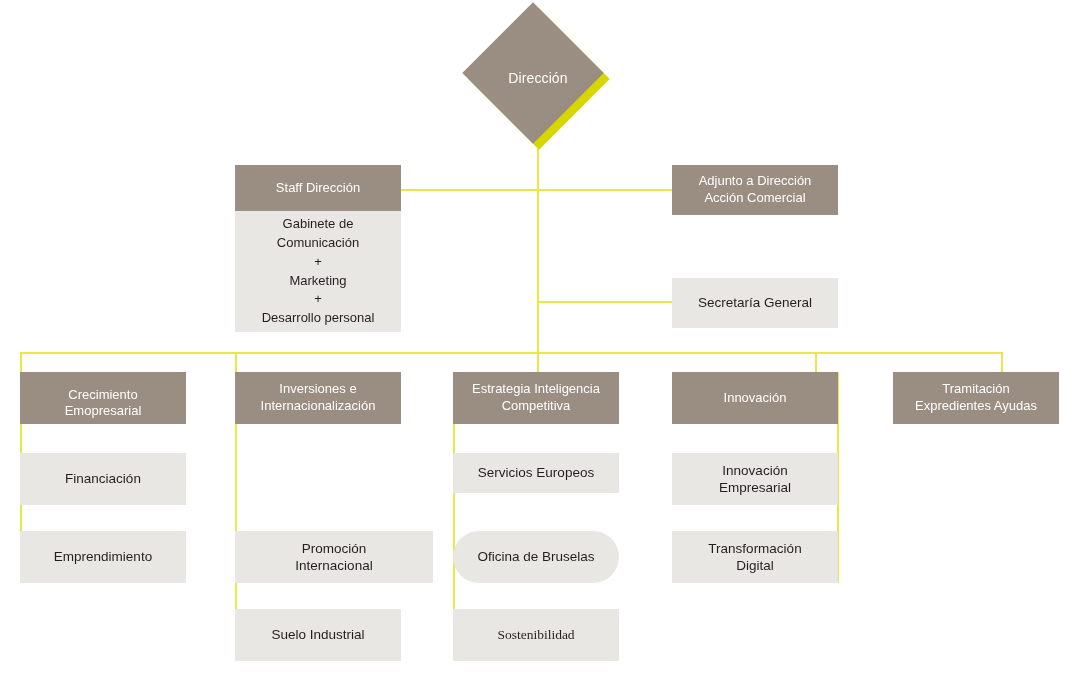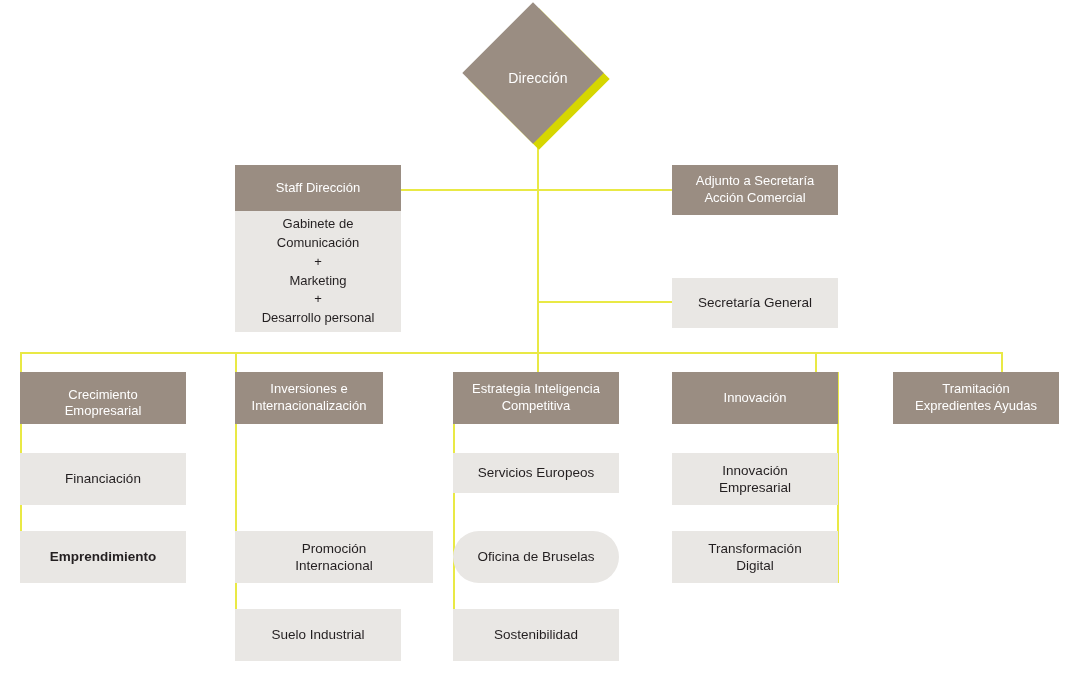--- a/index.html
+++ b/index.html
@@ -129,40 +129,40 @@
   <div class="box box-sub box-sub-tall" style="left:235px; top:211px; width:166px; height:121px; flex-direction:column; font-size:13px;">
     <span>Gabinete de</span>
     <span>Comunicación</span>
     <span>+</span>
     <span>Marketing</span>
     <span>+</span>
     <span>Desarrollo personal</span>
   </div>
 
   <div class="box box-head" style="left:672px; top:165px; width:166px; height:50px; flex-direction:column;">
-    <span>Adjunto a Secretaría</span>
+    <span>Adjunto a Dirección</span>
     <span>Acción Comercial</span>
   </div>
 
   <div class="box box-sub" style="left:672px; top:278px; width:166px; height:50px;">
     <span>Secretaría General</span>
   </div>
 
   <div class="box box-head" style="left:20px; top:372px; width:166px; height:52px; flex-direction:column;justify-content:flex-end;">
     <span>Crecimiento</span>
     <span>Emopresarial</span>
   </div>
   <div class="box box-sub" style="left:20px; top:453px; width:166px; height:52px;">
     <span>Financiación</span>
   </div>
-  <div class="box box-sub" style="left:20px; top:531px; width:166px; height:52px;font-weight:bold;">
+  <div class="box box-sub" style="left:20px; top:531px; width:166px; height:52px;">
     <span>Emprendimiento</span>
   </div>
 
-  <div class="box box-head" style="left:235px; top:372px; width:148px; height:52px; flex-direction:column;">
+  <div class="box box-head" style="left:235px; top:372px; width:166px; height:52px; flex-direction:column;">
     <span>Inversiones e</span>
     <span>Internacionalización</span>
   </div>
   <div class="box box-sub" style="left:235px; top:531px; width:198px; height:52px; flex-direction:column;">
     <span>Promoción</span>
     <span>Internacional</span>
   </div>
   <div class="box box-sub" style="left:235px; top:609px; width:166px; height:52px;">
     <span>Suelo Industrial</span>
   </div>
@@ -170,21 +170,21 @@
   <div class="box box-head" style="left:453px; top:372px; width:166px; height:52px; flex-direction:column;">
     <span>Estrategia Inteligencia</span>
     <span>Competitiva</span>
   </div>
   <div class="box box-sub" style="left:453px; top:453px; width:166px; height:40px;">
     <span>Servicios Europeos</span>
   </div>
   <div class="box box-sub" style="left:453px; top:531px; width:166px; height:52px;border-radius:26px;">
     <span>Oficina de Bruselas</span>
   </div>
-  <div class="box box-sub" style="left:453px; top:609px; width:166px; height:52px;">
+  <div class="box box-sub" style="left:453px; top:609px; width:166px; height:52px;font-family:Liberation Serif, serif;">
     <span>Sostenibilidad</span>
   </div>
 
   <div class="box box-head" style="left:672px; top:372px; width:166px; height:52px;">
     <span>Innovación</span>
   </div>
   <div class="box box-sub" style="left:672px; top:453px; width:166px; height:52px; flex-direction:column;">
     <span>Innovación</span>
     <span>Empresarial</span>
   </div>

